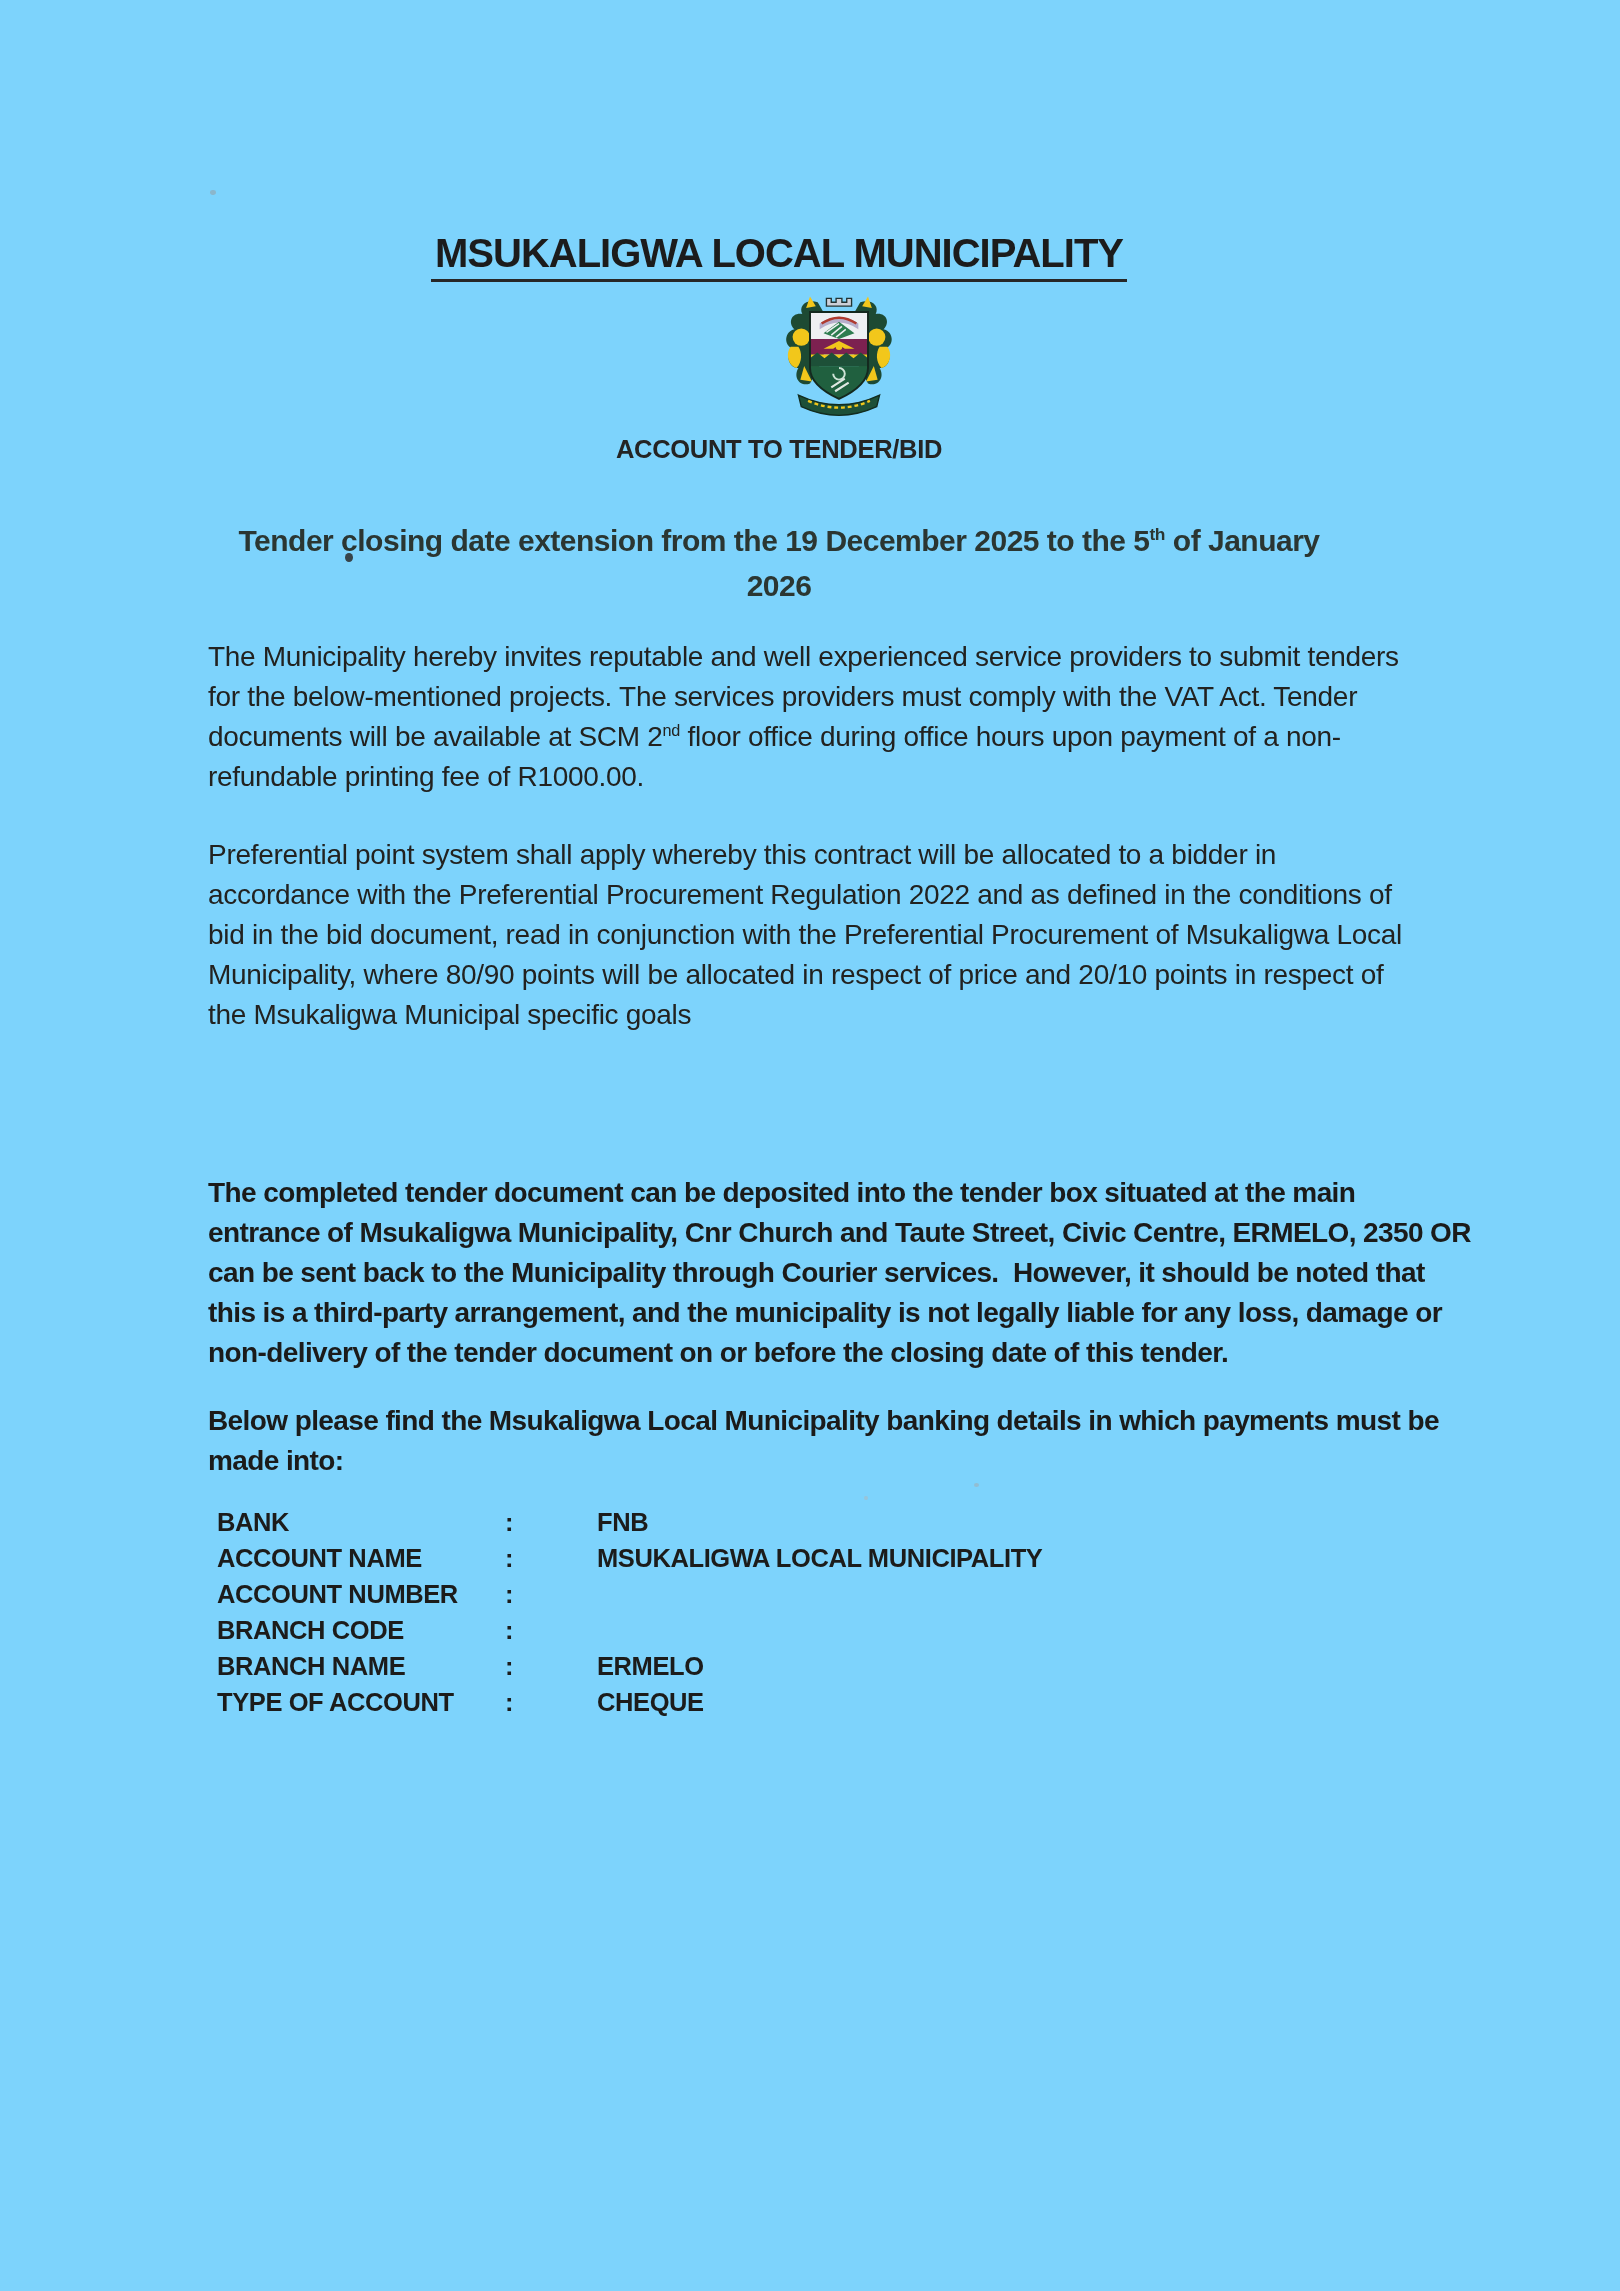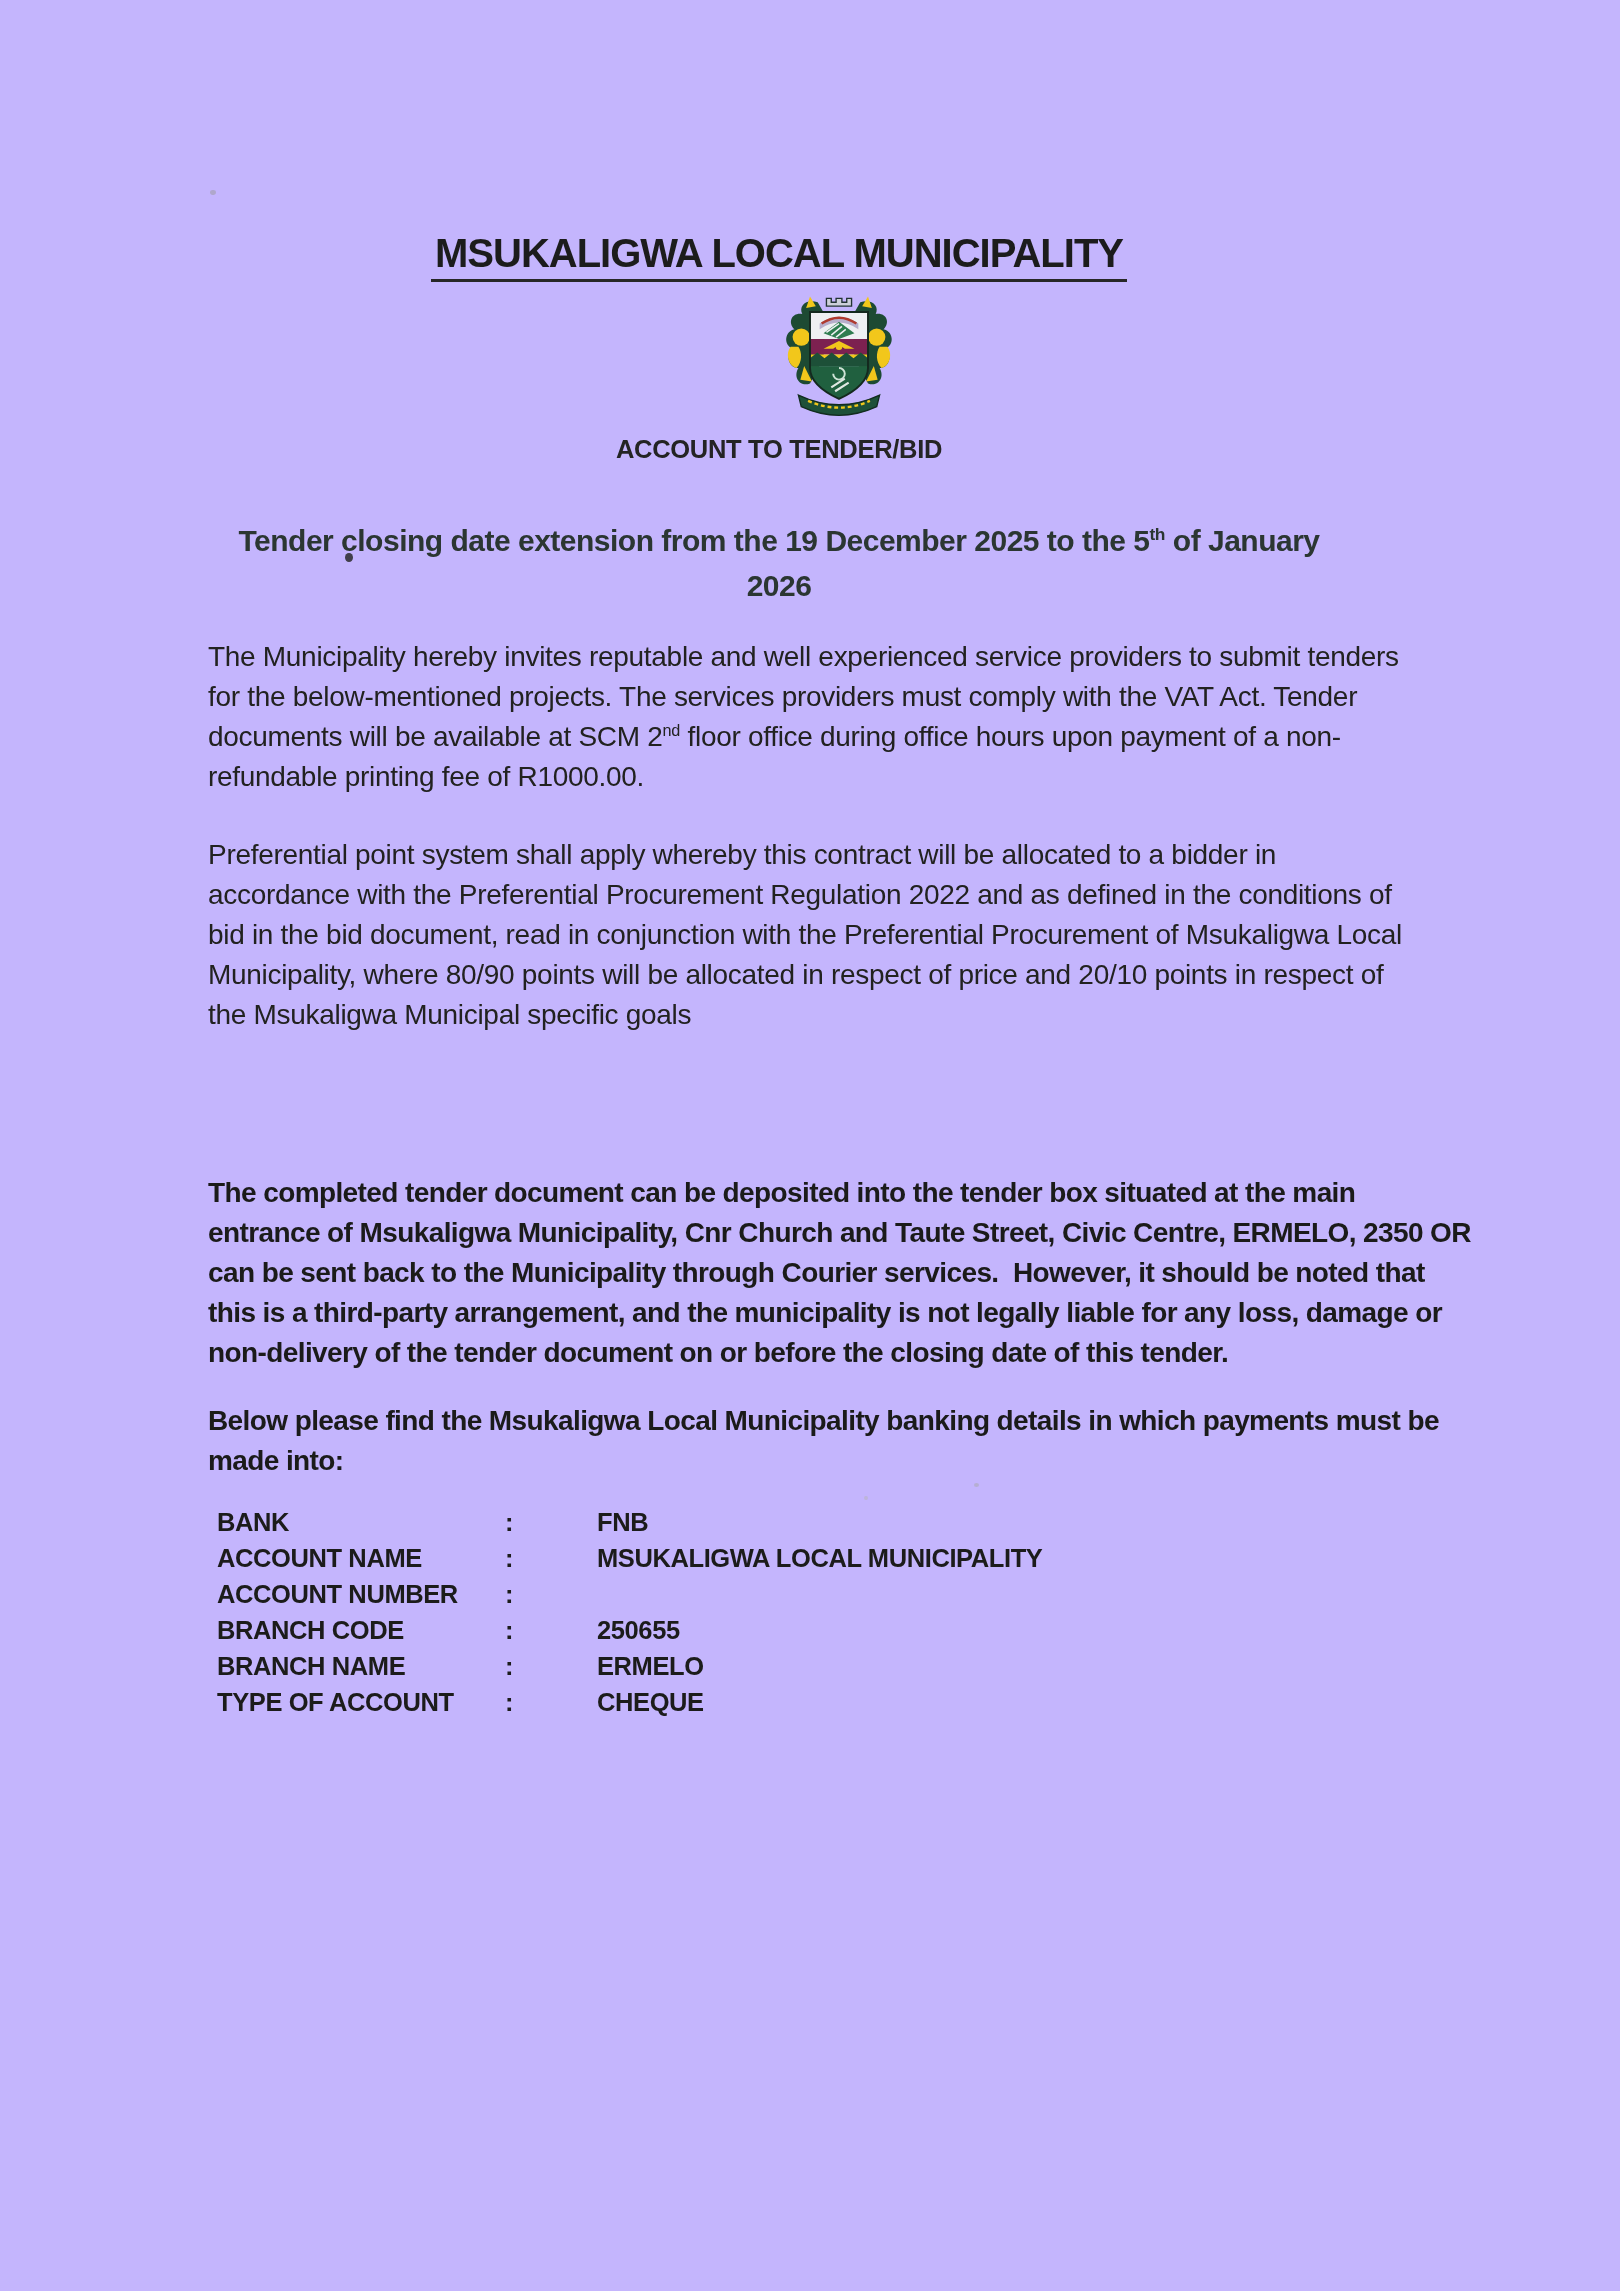--- a/index.html
+++ b/index.html
@@ -1,19 +1,19 @@
 <!DOCTYPE html>
 <html><head>
 <meta charset="utf-8">
 <style>
   html,body{margin:0;padding:0;background:#e9e9e9;}
   .page{
     position:relative;
     width:1620px;height:2292px;
-    background:#c4b5fd;
+    background:#7dd3fc;
     font-family:"Liberation Sans", sans-serif;
     color:#202020;
     overflow:hidden;
   }
   .centerband{position:absolute;left:0;width:1558px;text-align:center;}
   .doc-title{
     top:231px;
     font-size:40px;font-weight:700;letter-spacing:-1px;color:#1c1c1c;
   }
   .doc-title .underline{
@@ -138,21 +138,20 @@
       <span class="bank-sep">:</span>
       <span class="bank-value">MSUKALIGWA LOCAL MUNICIPALITY</span>
     </div>
     <div class="bank-row">
       <span class="bank-label">ACCOUNT NUMBER</span>
       <span class="bank-sep">:</span>
     </div>
     <div class="bank-row">
       <span class="bank-label">BRANCH CODE</span>
       <span class="bank-sep">:</span>
-      <span class="bank-value">250655</span>
     </div>
     <div class="bank-row">
       <span class="bank-label">BRANCH NAME</span>
       <span class="bank-sep">:</span>
       <span class="bank-value">ERMELO</span>
     </div>
     <div class="bank-row">
       <span class="bank-label">TYPE OF ACCOUNT</span>
       <span class="bank-sep">:</span>
       <span class="bank-value">CHEQUE</span>

